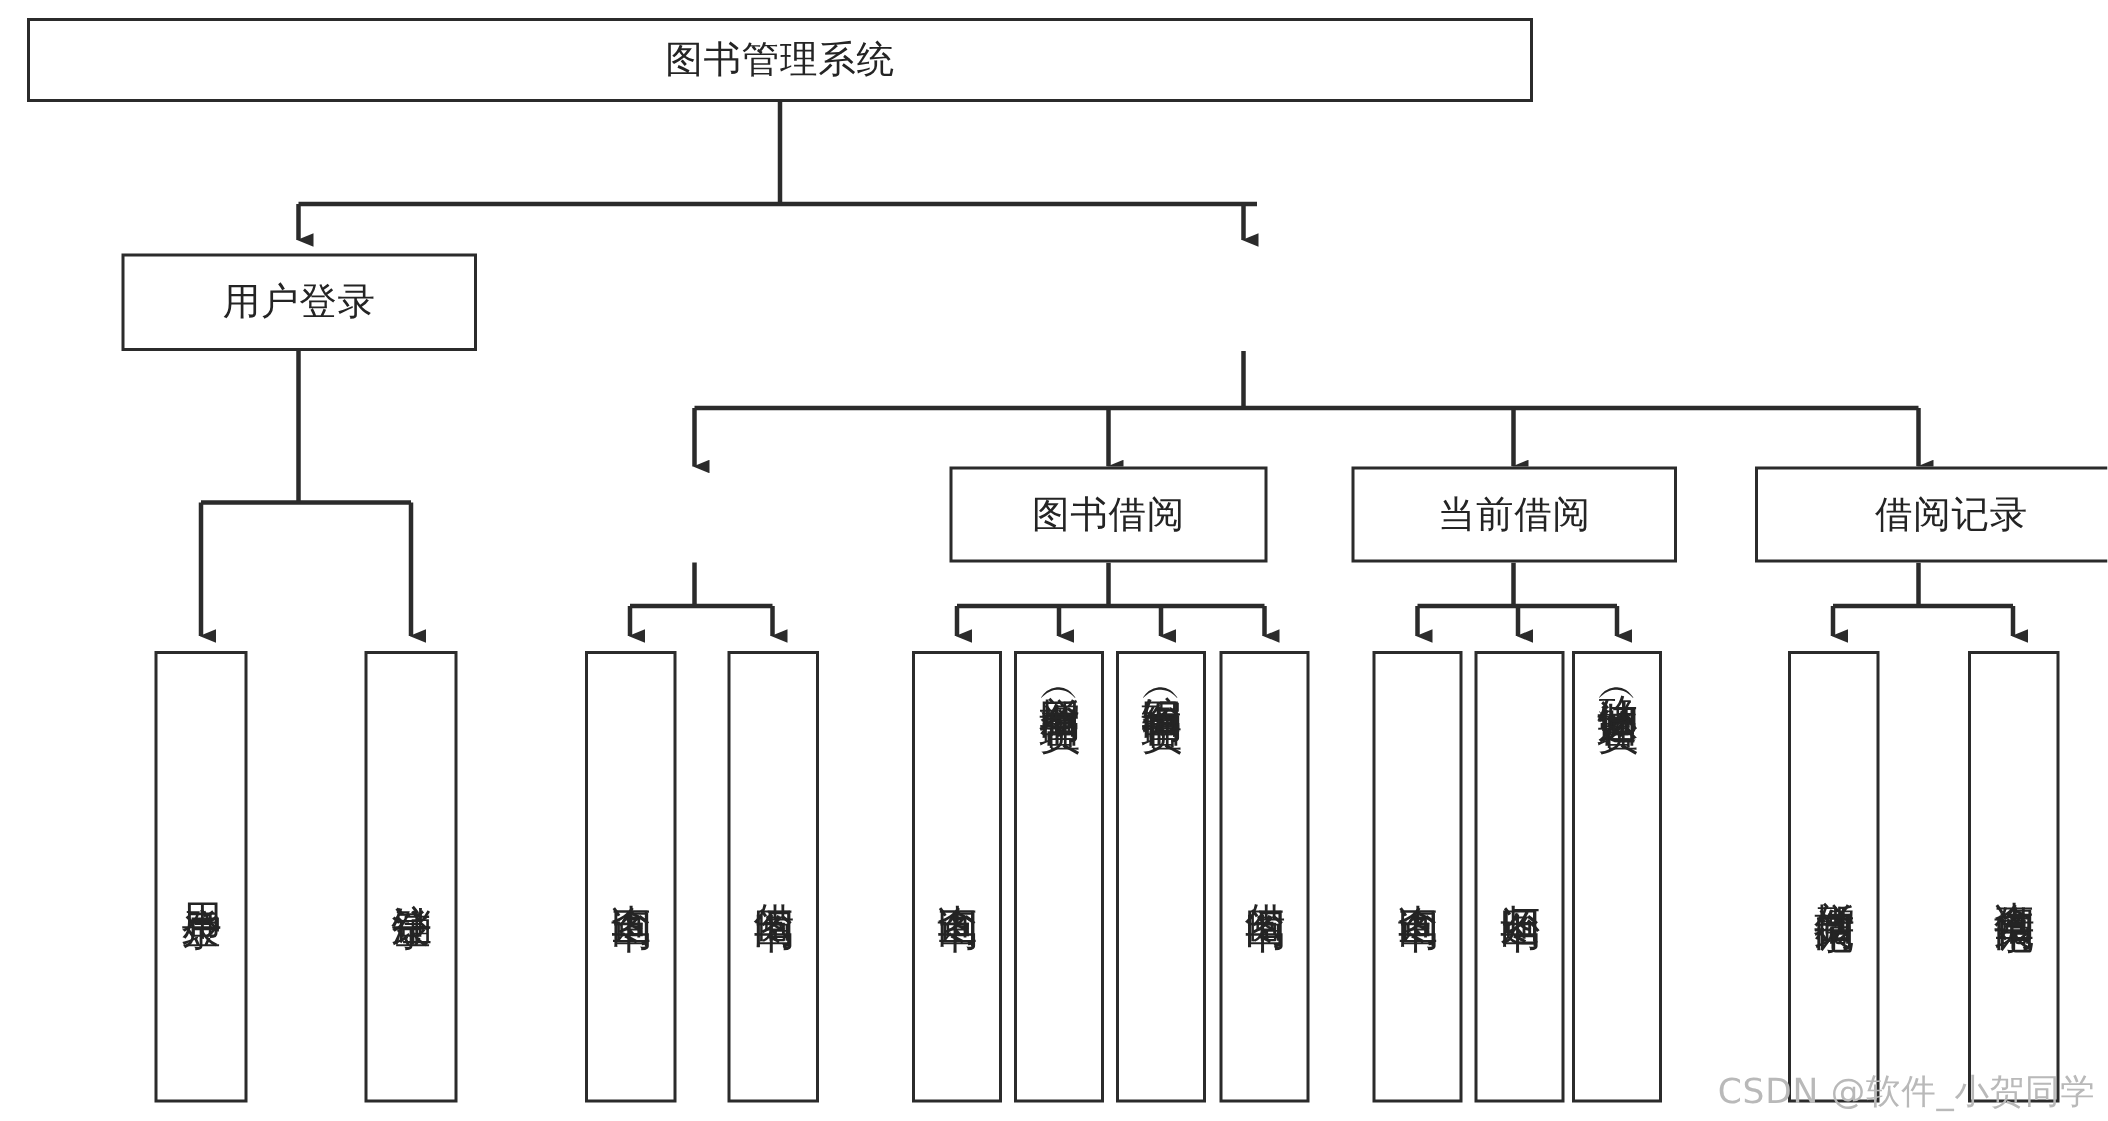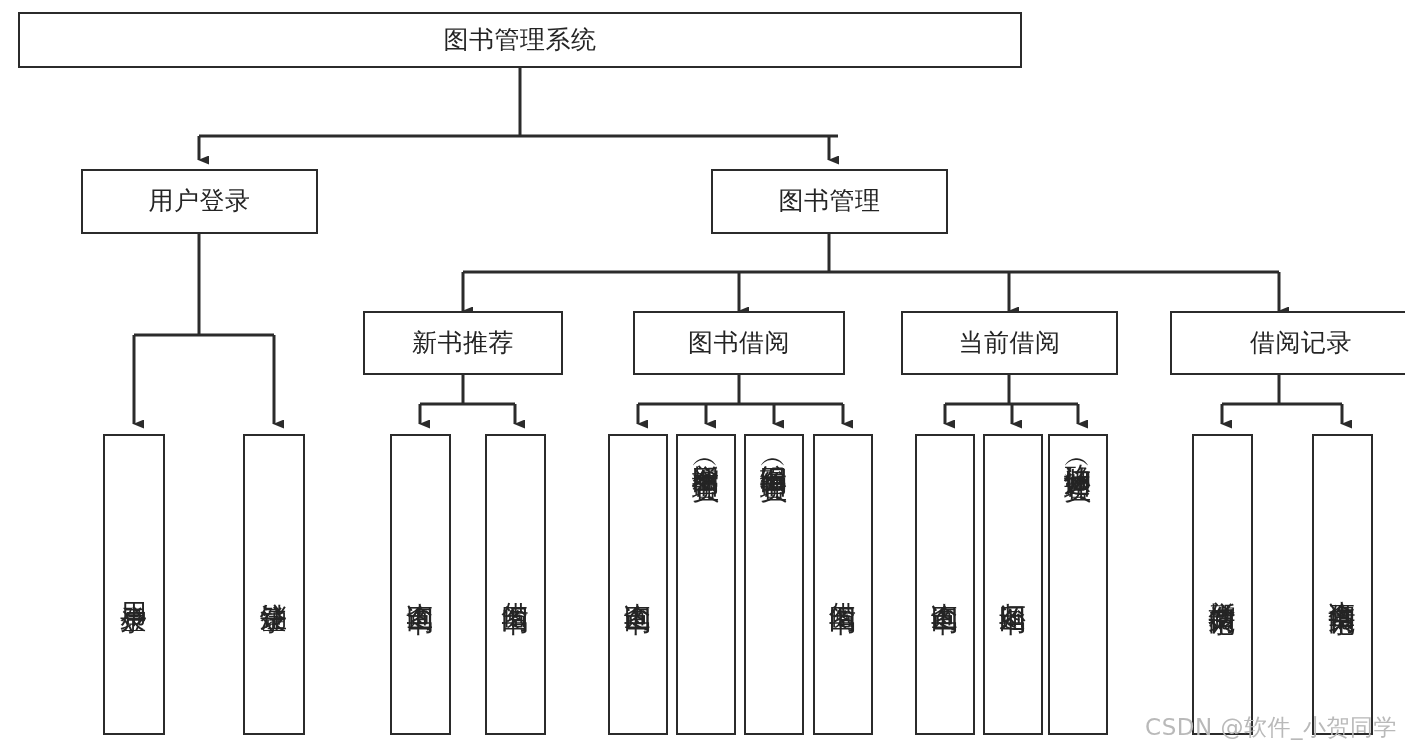--- a/index.html
+++ b/index.html
@@ -130,27 +130,21 @@
   </svg>
 
   <div class="node-box node-h" style="left:18px; top:12px; width:1004px; height:56px;">
     <span class="node-label">图书管理系统</span>
   </div>
 
   <div class="node-box node-h" style="left:81px; top:169px; width:237px; height:65px;">
     <span class="node-label">用户登录</span>
   </div>
 
-  <div class="node-box node-h" style="left:711px; top:169px; width:237px; height:65px;">
-    <span class="node-label">图书管理</span>
-  </div>
-
-  <div class="node-box node-h" style="left:363px; top:311px; width:200px; height:64px;">
-    <span class="node-label">新书推荐</span>
-  </div>
+
 
   <div class="node-box node-h" style="left:633px; top:311px; width:212px; height:64px;">
     <span class="node-label">图书借阅</span>
   </div>
 
   <div class="node-box node-h" style="left:901px; top:311px; width:217px; height:64px;">
     <span class="node-label">当前借阅</span>
   </div>
 
   <div class="node-box node-h" style="left:1170px; top:311px; width:262px; height:64px;">

